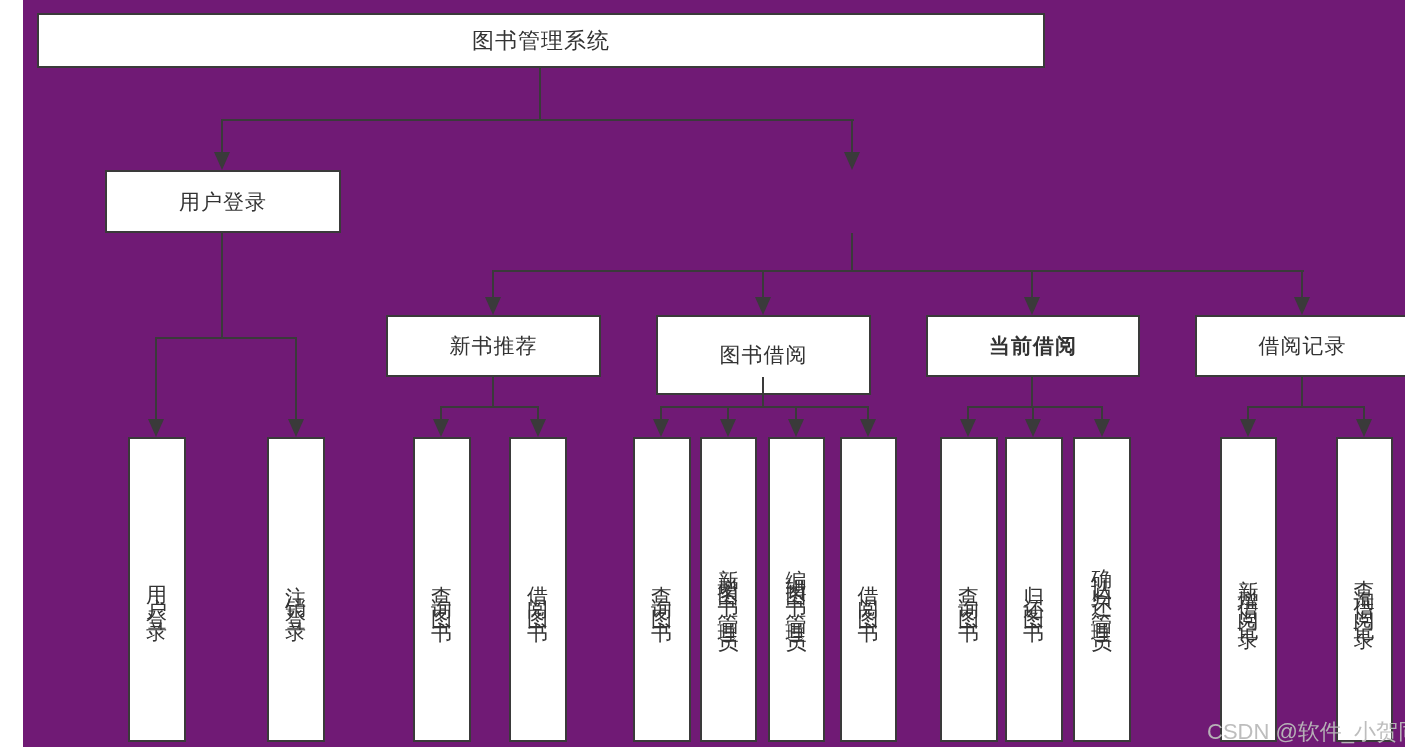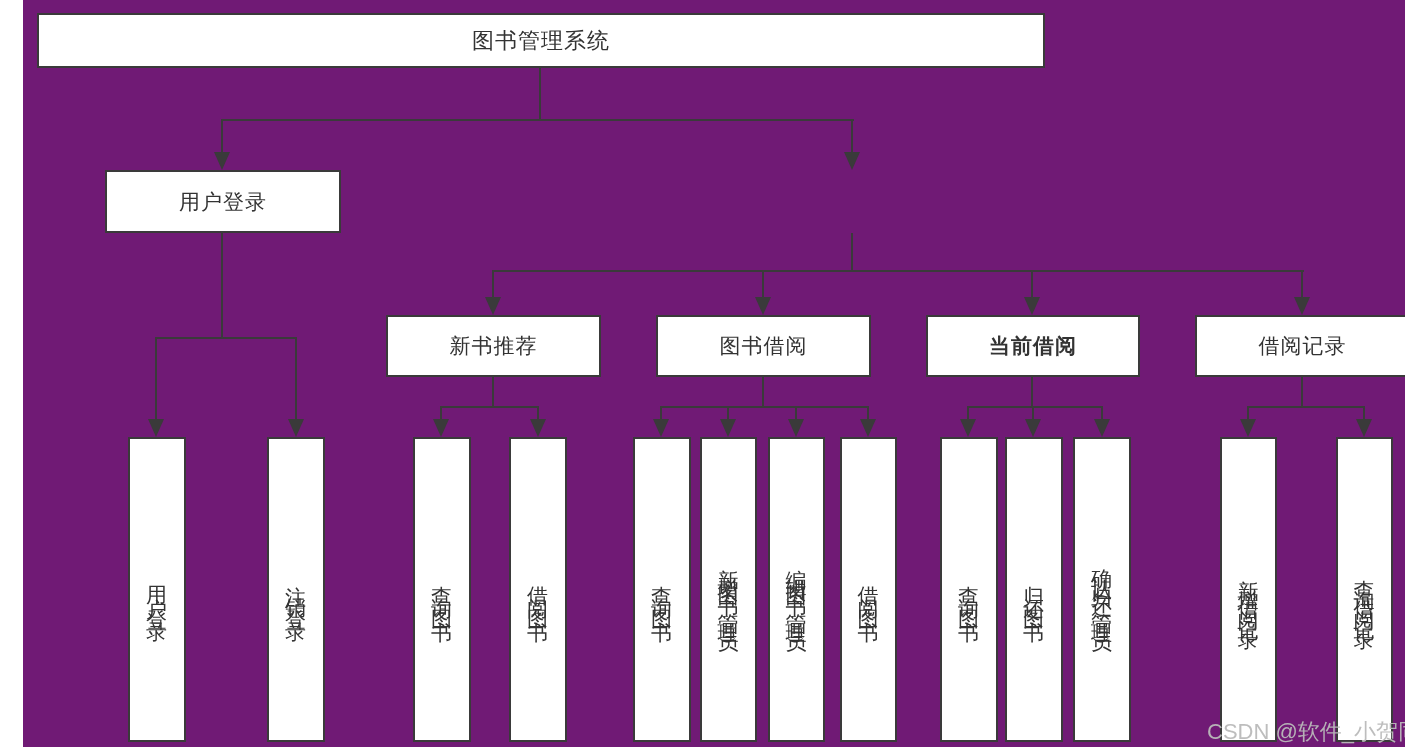--- a/index.html
+++ b/index.html
@@ -65,21 +65,21 @@
 
   <div class="box" style="left:82px; top:170px; width:236px; height:63px;">
     <span>用户登录</span>
   </div>
 
 
   <div class="box" style="left:363px; top:315px; width:215px; height:62px;">
     <span>新书推荐</span>
   </div>
 
-  <div class="box" style="left:633px; top:315px; width:215px; height:62px;">
+  <div class="box" style="left:633px; top:315px; width:215px; height:80px;">
     <span>图书借阅</span>
   </div>
 
   <div class="box" style="left:903px; top:315px; width:214px; height:62px;font-weight:bold;">
     <span>当前借阅</span>
   </div>
 
   <div class="box" style="left:1172px; top:315px; width:215px; height:62px;">
     <span>借阅记录</span>
   </div>

